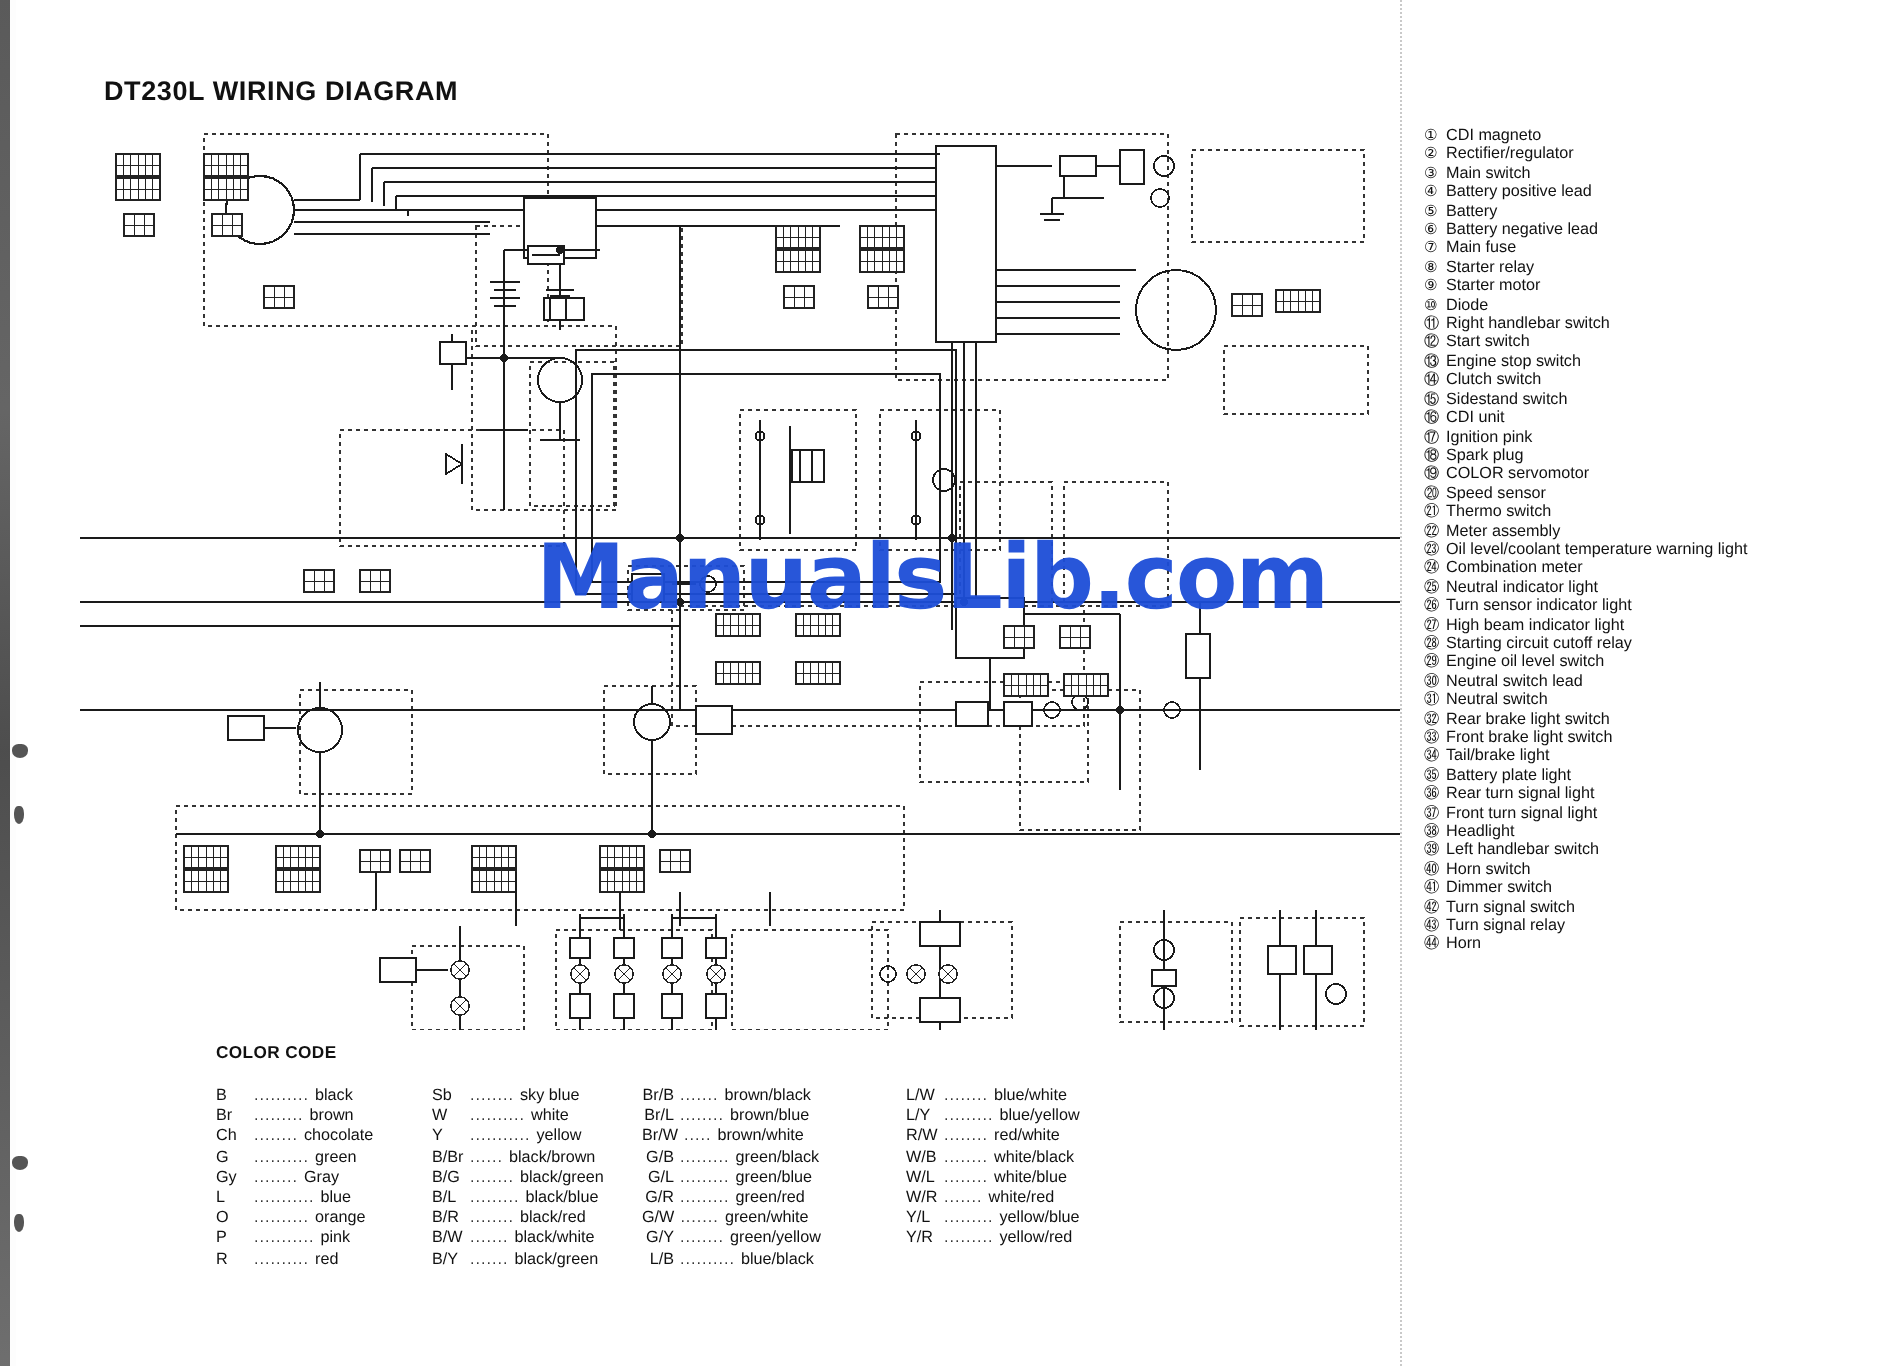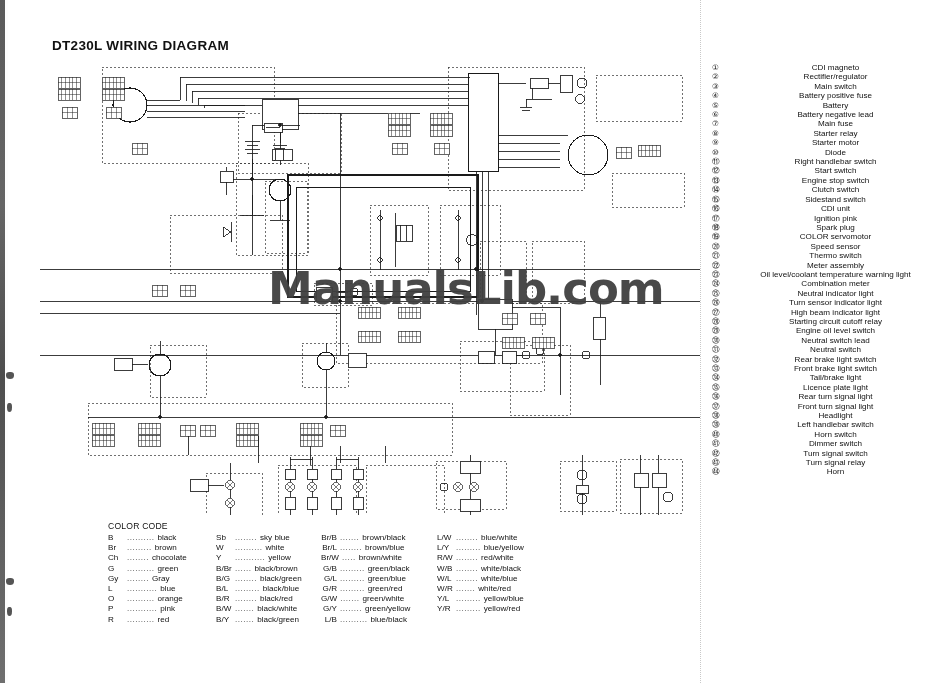--- a/index.html
+++ b/index.html
@@ -22,39 +22,39 @@
 
   
   .title{position:absolute;left:52px;top:38px;font-size:13.5px;font-weight:bold;
          letter-spacing:.3px;}
 
   
   .legend{position:absolute;left:712px;top:63px;width:236px;}
   .legend-row{display:flex;align-items:flex-start;line-height:9.4px;
               font-size:8.1px;white-space:nowrap;}
   .legend-num{width:11px;flex:0 0 11px;text-align:left;font-size:7.6px;}
-  .legend-label{flex:1 1 auto;text-align:center;}
+  .legend-label{flex:1 1 auto;}
 
   
   .ccode{position:absolute;left:108px;top:521px;}
-  .ccode-title{font-size:8.6px;font-weight:normal;letter-spacing:.2px;margin-bottom:2px;}
+  .ccode-title{font-size:8.6px;font-weight:bold;letter-spacing:.2px;margin-bottom:12px;}
   .ccode-cols{display:flex;}
   .ccode-col{margin-right:0;}
   .ccode-col.c1{width:108px;}
   .ccode-col.c2{width:105px;}
   .ccode-col.c3{width:116px;text-align:right;}
-  .ccode-col.c4{width:110px;}
+  .ccode-col.c4{width:110px;margin-left:16px;}
   .cc-row{display:flex;font-size:8.1px;line-height:10.2px;white-space:nowrap;}
   .cc-abbr{display:inline-block;min-width:16px;}
   .cc-dots{flex:0 0 auto;letter-spacing:.5px;color:#333;padding:0 3px;overflow:hidden;}
   .cc-name{}
 
   
   .watermark{position:absolute;left:268px;top:262px;width:440px;height:56px;
-             font-size:45px;font-weight:bold;color:#404040;letter-spacing:-1px;
+             font-size:45px;font-weight:bold;color:#1d4ed8;letter-spacing:-1px;
              font-family:"DejaVu Sans",sans-serif;opacity:.95;
              pointer-events:none;white-space:nowrap;}
 
   
   .schem{position:absolute;left:40px;top:55px;width:660px;height:460px;}
   svg{display:block;}
 </style>
 </head>
 <body>
 
@@ -409,21 +409,21 @@
     <div class="legend-row">
         <span class="legend-num">②</span>
         <span class="legend-label">Rectifier/regulator</span>
       </div>
     <div class="legend-row">
         <span class="legend-num">③</span>
         <span class="legend-label">Main switch</span>
       </div>
     <div class="legend-row">
         <span class="legend-num">④</span>
-        <span class="legend-label">Battery positive fuse</span>
+        <span class="legend-label">Battery positive lead</span>
       </div>
     <div class="legend-row">
         <span class="legend-num">⑤</span>
         <span class="legend-label">Battery</span>
       </div>
     <div class="legend-row">
         <span class="legend-num">⑥</span>
         <span class="legend-label">Battery negative lead</span>
       </div>
     <div class="legend-row">
@@ -533,21 +533,21 @@
     <div class="legend-row">
         <span class="legend-num">㉝</span>
         <span class="legend-label">Front brake light switch</span>
       </div>
     <div class="legend-row">
         <span class="legend-num">㉞</span>
         <span class="legend-label">Tail/brake light</span>
       </div>
     <div class="legend-row">
         <span class="legend-num">㉟</span>
-        <span class="legend-label">Licence plate light</span>
+        <span class="legend-label">Battery plate light</span>
       </div>
     <div class="legend-row">
         <span class="legend-num">㊱</span>
         <span class="legend-label">Rear turn signal light</span>
       </div>
     <div class="legend-row">
         <span class="legend-num">㊲</span>
         <span class="legend-label">Front turn signal light</span>
       </div>
     <div class="legend-row">

